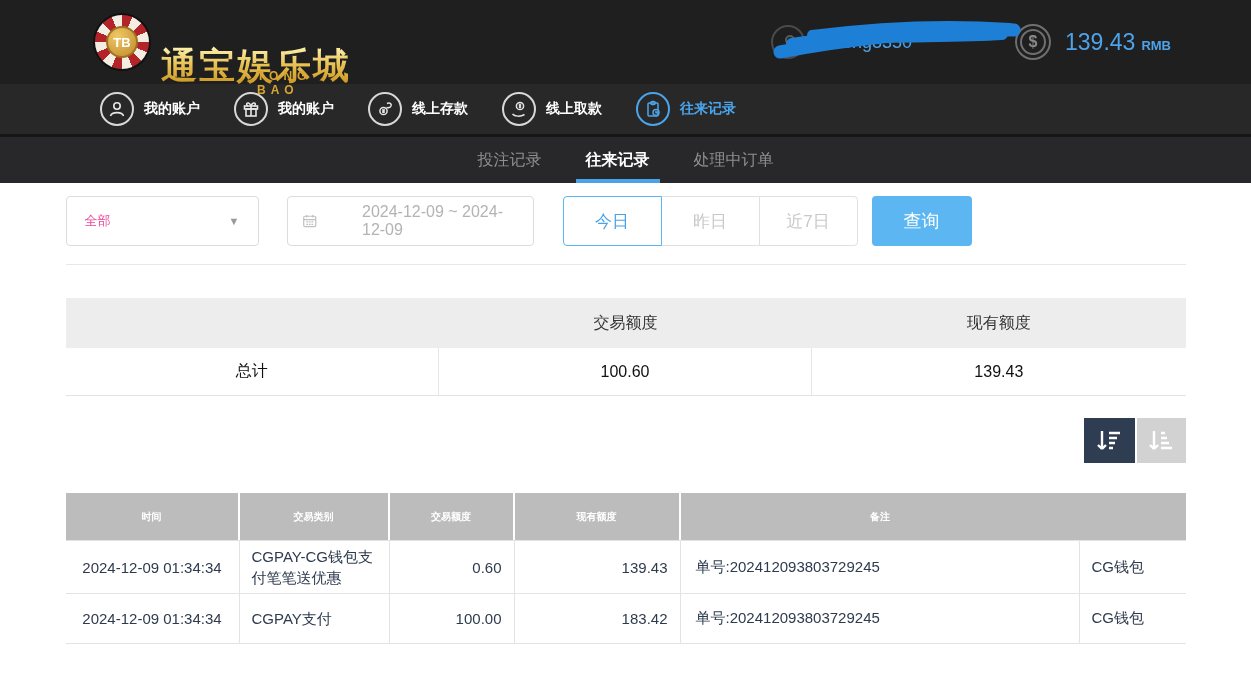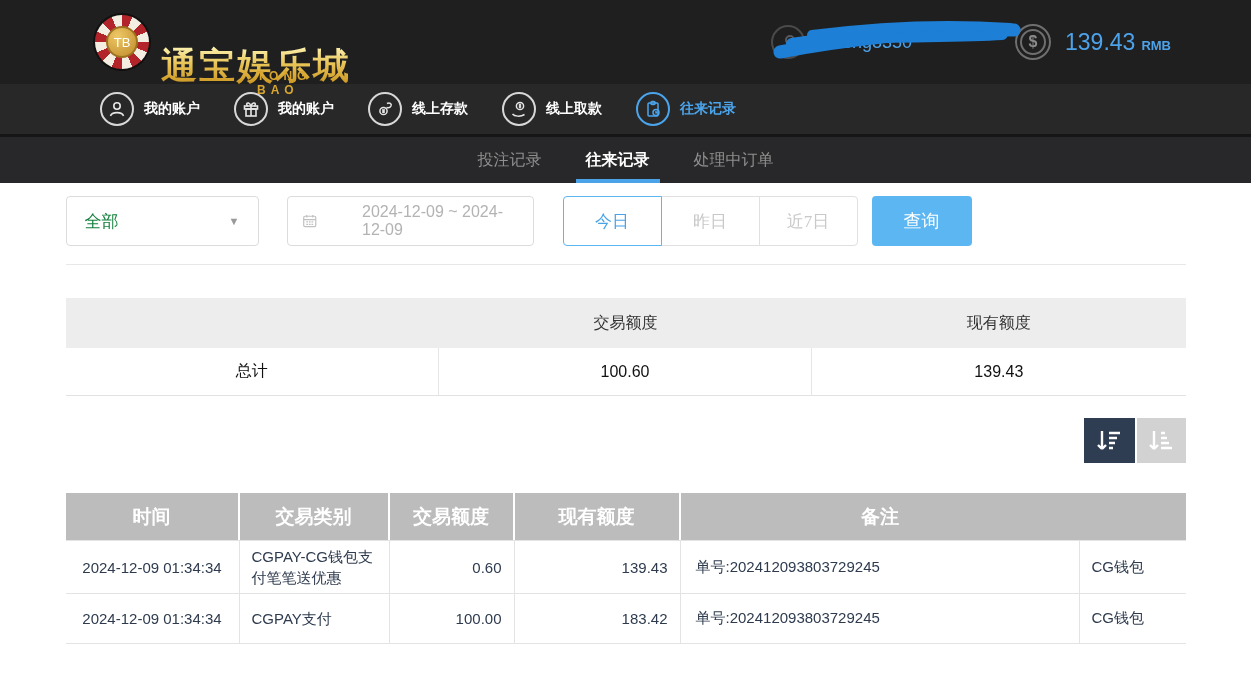--- a/index.html
+++ b/index.html
@@ -7,21 +7,21 @@
     font-family:"Liberation Sans","DejaVu Sans",sans-serif; }
 
   
   .topbar { height:84px; background:#1f1f20; display:flex; align-items:center; position:relative; }
   .logo { display:flex; align-items:center; margin-left:95px; }
   .chip { width:54px; height:54px; border-radius:50%;
     background:repeating-conic-gradient(#b3242a 0deg 22.5deg,#f3ede2 22.5deg 45deg);
     display:flex; align-items:center; justify-content:center; box-shadow:0 0 0 2px #111; }
   .chip-inner { width:32px; height:32px; border-radius:50%;
     background:radial-gradient(circle at 35% 30%,#eec866,#c08a2a); border:2px solid #9c7120;
-    color:#fff; font-weight:normal; font-size:13px; display:flex; align-items:center; justify-content:center; }
+    color:#fff; font-weight:bold; font-size:13px; display:flex; align-items:center; justify-content:center; }
   .logo-texts { margin-left:12px; position:relative; }
   .logo-title { font-size:36px; font-weight:bold; letter-spacing:2px;
     background:linear-gradient(180deg,#fdf3b0 10%,#e8c355 45%,#c9921c 90%);
     -webkit-background-clip:text; background-clip:text; color:transparent;margin-top:48px; }
   .logo-sub { position:absolute; left:96px; bottom:-6px; font-size:12px; font-weight:bold;
     letter-spacing:5px; color:#d8a52e; }
   .account { position:absolute; right:80px; top:0; height:84px; display:flex; align-items:center; }
   .avatar-ring { width:34px; height:34px; border:2px solid #4a4a4a; border-radius:50%;
     position:relative; overflow:hidden; }
   .avatar-ring svg { position:absolute; left:4px; top:4px; }
@@ -54,28 +54,28 @@
     color:#8f8f8f; font-size:16px; cursor:pointer; }
   .tab.active { color:#fff; font-weight:bold; }
   .tab.active .tab-underline { position:absolute; left:12px; right:12px; bottom:0; height:4px; background:#4aa3e8; }
 
   
   .content { width:1120px; margin:0 auto; position:relative; }
 
   .filter-row { display:flex; margin-top:13px; height:50px; }
   .select-box { width:193px; height:50px; border:1px solid #dcdcdc; border-radius:4px;
     display:flex; align-items:center; justify-content:space-between; padding:0 18px; cursor:pointer; }
-  .select-value { font-size:17px; color:#15803d;font-family:Liberation Serif, serif; }
+  .select-value { font-size:13px; color:#ec4899;font-family:Liberation Serif, serif; }
   .select-caret { font-size:11px; color:#9a9a9a; }
   .date-box { width:247px; height:50px; border:1px solid #dcdcdc; border-radius:4px;
     margin-left:28px; display:flex; align-items:center; padding:0 14px; cursor:text;gap:35px; }
   .date-text { margin-left:10px; font-size:16px; color:#b3b3b3; }
   .quick-group { display:flex; margin-left:29px; }
   .quick-btn { width:99px; height:50px; background:#fff; border:1px solid #e0e0e0; margin-left:-1px;
-    color:#c9c9c9; font-size:17px; display:flex; align-items:center; justify-content:center; cursor:pointer;font-family:Liberation Serif, serif; }
+    color:#c9c9c9; font-size:17px; display:flex; align-items:center; justify-content:center; cursor:pointer; }
   .quick-btn:first-child { margin-left:0; border-radius:4px 0 0 4px; }
   .quick-btn:last-child { border-radius:0 4px 4px 0; }
   .quick-btn.active { border:1px solid #5bb6f2; color:#4aa3e8; position:relative; z-index:2; }
   .search-btn { width:100px; height:50px; margin-left:14px; background:#5bb6f2; border:none;
     border-radius:4px; color:#fff; font-size:18px; cursor:pointer; }
 
   .filter-sep { height:1px; background:#e8e8e8; margin-top:18px; }
 
   
   .summary { margin-top:33px; }
@@ -90,21 +90,21 @@
   
   .sort-row { margin-top:22px; display:flex; justify-content:flex-end; }
   .sort-btn { width:51px; height:45px; display:flex; align-items:center; justify-content:center; cursor:pointer; }
   .sort-btn.desc { background:#2e3d52; }
   .sort-btn.asc { background:#d2d2d2; margin-left:2px; width:49px; }
 
   
   .records { margin-top:30px; border-bottom:1px solid #e3e3e3; }
   .rec-head { display:grid; grid-template-columns:174px 150px 125px 166px 1fr 106px; background:#bcbcbc; height:47px; }
   .rec-head div { display:flex; align-items:center; justify-content:center; color:#fff;
-    font-size:19px; font-weight:bold; border-right:2px solid #fff; }
+    font-size:10px; font-weight:bold; border-right:2px solid #fff; }
   .rec-head div:last-child { border-right:none; }
   .rec-row { display:grid; grid-template-columns:174px 150px 125px 166px 1fr 106px; min-height:50px;
     border-top:1px solid #e3e3e3; }
   .rec-row > div { display:flex; align-items:center; font-size:15px; color:#2e3b4e;
     border-right:1px solid #e3e3e3; padding:5px 0; }
   .rec-row > div:last-child { border-right:none; }
   .cell-time { justify-content:center; }
   .cell-type { padding-left:12px !important; padding-right:10px !important; line-height:21px; }
   .cell-num { justify-content:flex-end; padding-right:12px !important; }
   .cell-summary { padding-left:15px !important; }

